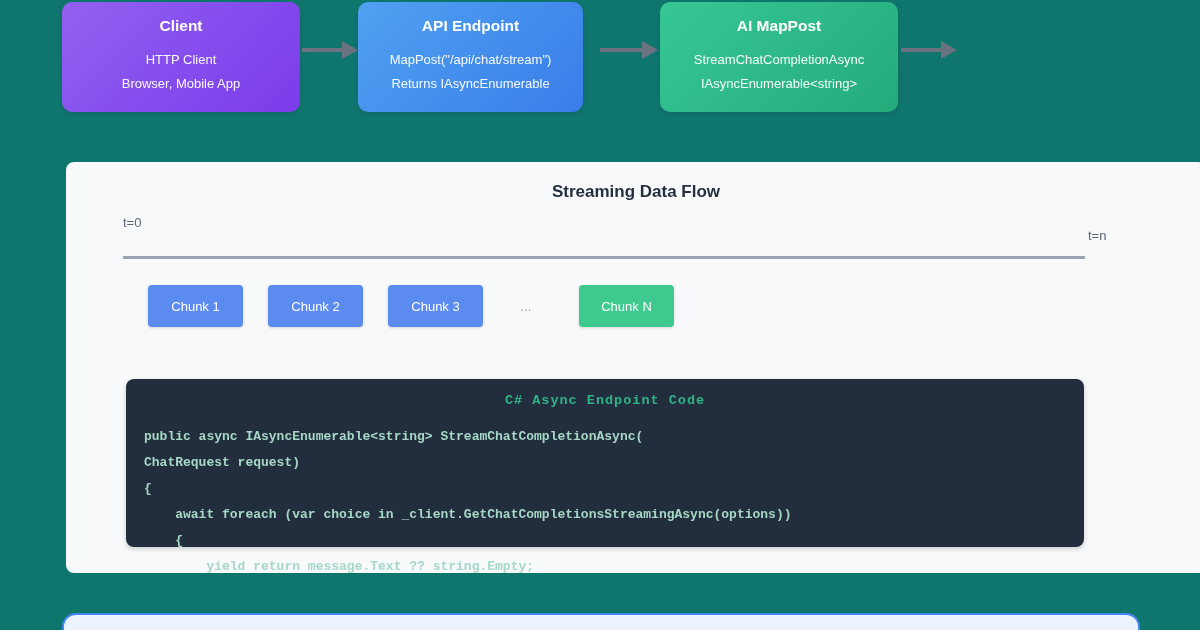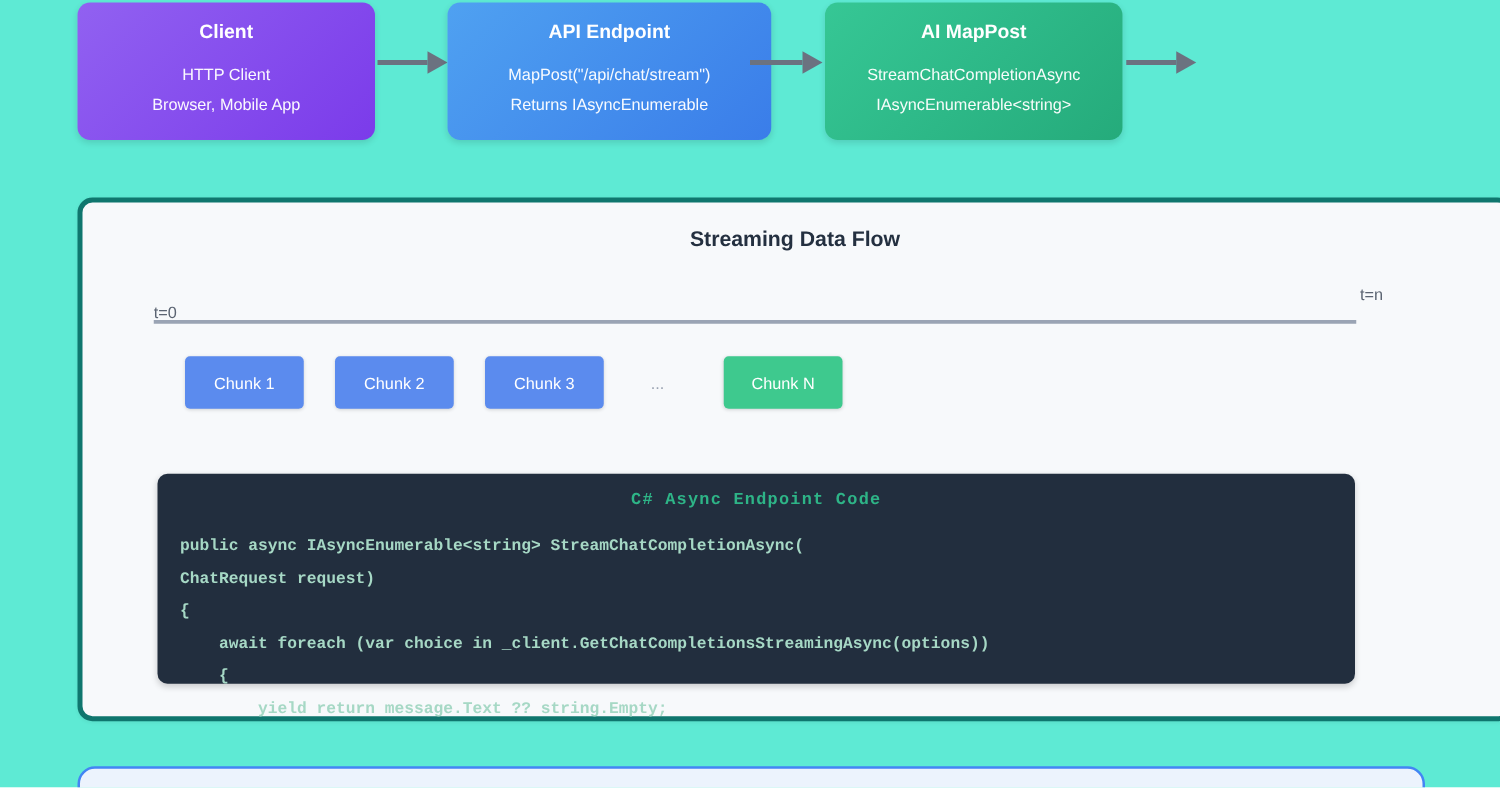--- a/index.html
+++ b/index.html
@@ -1,31 +1,31 @@
 <!DOCTYPE html>
 <html><head>
 <meta charset="utf-8">
 <style>
   html,body { margin:0; padding:0; background:#ffffff; }
   .stage {
     position:relative; width:1200px; height:630px; overflow:hidden;
-    background:#5eead4; font-family:"Liberation Sans", sans-serif;
+    background:#0f766e; font-family:"Liberation Sans", sans-serif;
   }
 
   
   .flow-box {
     position:absolute; top:2px; height:110px; border-radius:10px;
     color:#fff; text-align:center; display:flex; flex-direction:column;
     align-items:center; padding-top:15px; box-sizing:border-box;
     box-shadow:0 2px 5px rgba(0,0,0,.12);
   }
   .box-title { font-size:15.5px; font-weight:bold; margin-bottom:9px; }
   .box-line  { font-size:13px; color:rgba(255,255,255,.96); line-height:1.32; margin-top:7px; padding:0 8px; }
   .box-client { left:62px;  width:238px; background:linear-gradient(135deg,#9161f1 0%,#7b3bea 100%); }
-  .box-api    { left:358px; width:259px; background:linear-gradient(135deg,#4fa1f1 0%,#3a7de9 100%); }
+  .box-api    { left:358px; width:225px; background:linear-gradient(135deg,#4fa1f1 0%,#3a7de9 100%); }
   .box-ai     { left:660px; width:238px; background:linear-gradient(135deg,#36c795 0%,#25ab7b 100%); }
   .box-azure  { left:958px; width:182px; height:114px; background:linear-gradient(135deg,#31bcee 0%,#1ca9e0 100%); }
   .box-azure .box-line { margin-top:6px; }
 
   .arrow { position:absolute; top:41px; height:18px; display:flex; align-items:center; }
   .arrow-1 { left:302px; width:56px; }
   .arrow-2 { left:600px; width:58px; }
   .arrow-3 { left:901px; width:56px; }
   .arrow-line { flex:1; height:4px; background:#6b7280; }
   .arrow-head { width:0; height:0; border-left:16px solid #6b7280;
@@ -35,21 +35,21 @@
   .panel {
     position:absolute; left:62px; top:158px; width:1148px; height:419px;
     background:#f7f9fb; border:4px solid #0f766e; border-radius:12px;
     box-sizing:border-box; box-shadow:0 1px 3px rgba(0,0,0,.05);
   }
   .panel-title {
     position:absolute; left:0; top:20px; width:100%; text-align:center;
     font-size:17px; font-weight:bold; color:#243040; margin:0;
   }
   .tl-label { position:absolute; font-size:13px; color:#5b6472; }
-  .tl-start { left:57px; top:80px; }
+  .tl-start { left:57px; top:53px; }
   .tl-end   { left:1022px; top:66px; }
   .tl-line  { position:absolute; left:57px; top:94px; width:962px; height:3px; background:#9aa4b4; }
 
   .chunk {
     position:absolute; top:123px; width:95px; height:42px; border-radius:4px;
     color:#fff; font-size:13px; display:flex; align-items:center; justify-content:center;
     box-shadow:0 1px 3px rgba(0,0,0,.15);
   }
   .chunk-blue  { background:#5b8bee; }
   .chunk-green { background:#3ec98e; }

